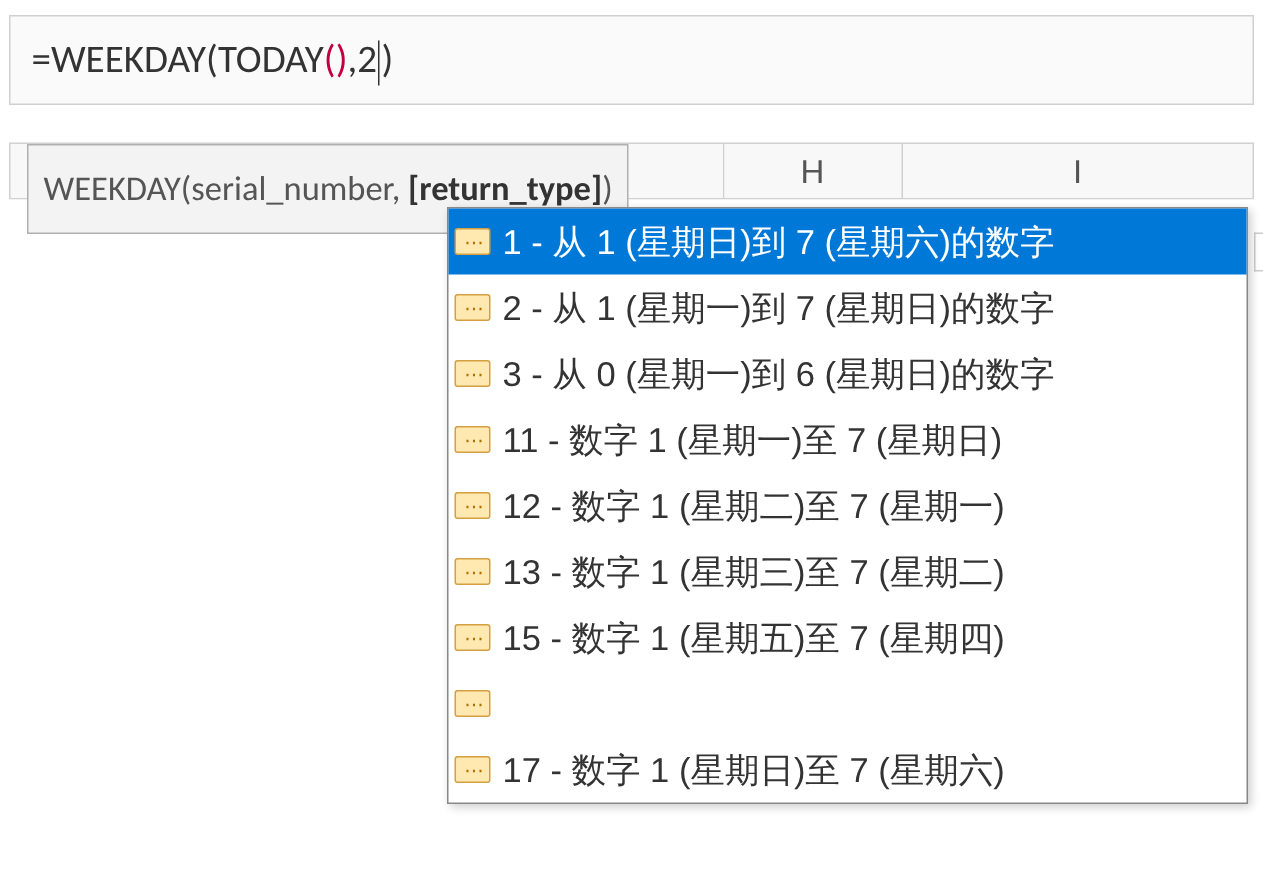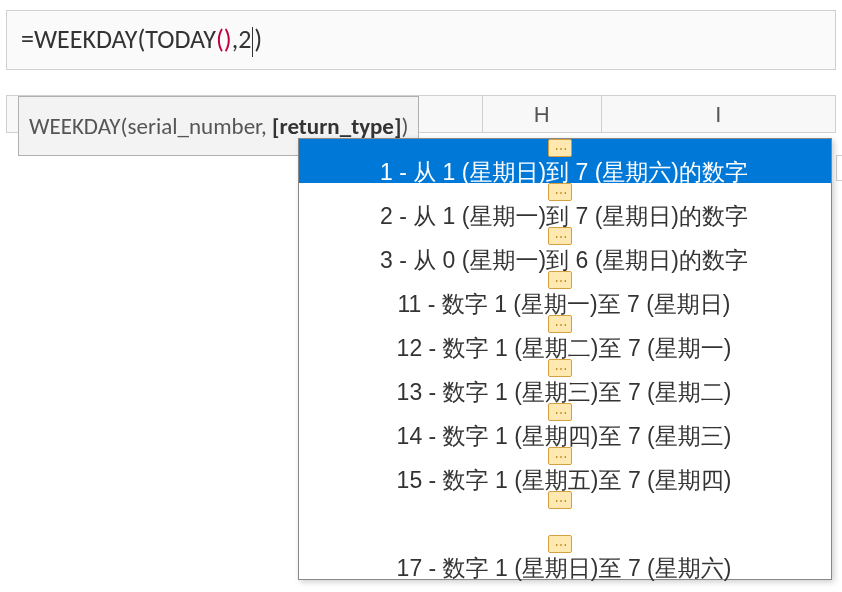--- a/index.html
+++ b/index.html
@@ -80,21 +80,20 @@
       box-shadow: 2px 2px 6px rgba(0,0,0,0.2);
     }
     .dropdown-item {
       display: flex;
       align-items: center;
       height: 44px;
       padding: 0 6px 0 4px;
       font-size: 23px;
       color: #333;
       cursor: pointer;
-      flex-direction: column;
     }
     .dropdown-item.selected {
       background: #0078d7;
       color: #fff;
     }
     .enum-icon {
       flex-shrink: 0;
       width: 24px;
       height: 18px;
       border: 1px solid #d4a040;
@@ -174,24 +173,20 @@
   <div class="dropdown-item">
     <span class="enum-icon"></span>
     <span class="label">12 - 数字 1 (星期二)至 7 (星期一)</span>
   </div>
   <div class="dropdown-item">
     <span class="enum-icon"></span>
     <span class="label">13 - 数字 1 (星期三)至 7 (星期二)</span>
   </div>
   <div class="dropdown-item">
     <span class="enum-icon"></span>
-    <span class="label">14 - 数字 1 (星期四)至 7 (星期三)</span>
-  </div>
-  <div class="dropdown-item">
-    <span class="enum-icon"></span>
     <span class="label">15 - 数字 1 (星期五)至 7 (星期四)</span>
   </div>
   <div class="dropdown-item">
     <span class="enum-icon"></span>
   </div>
   <div class="dropdown-item">
     <span class="enum-icon"></span>
     <span class="label">17 - 数字 1 (星期日)至 7 (星期六)</span>
   </div>
 </div>

